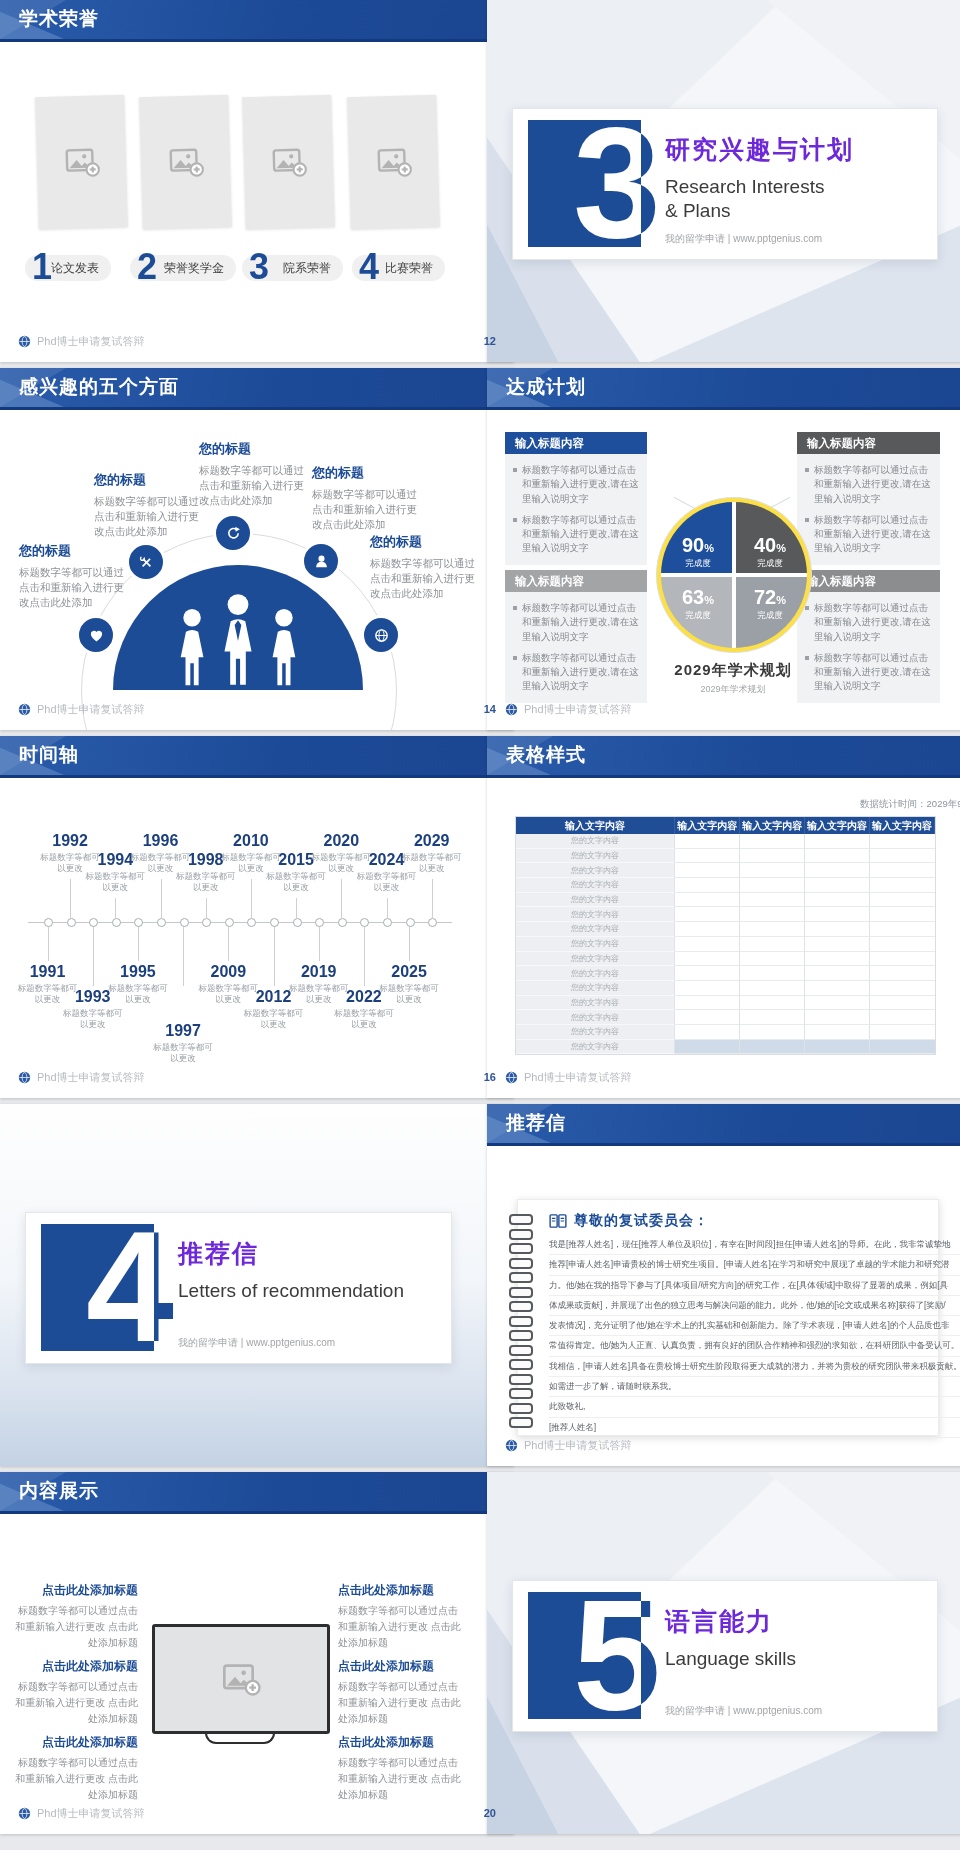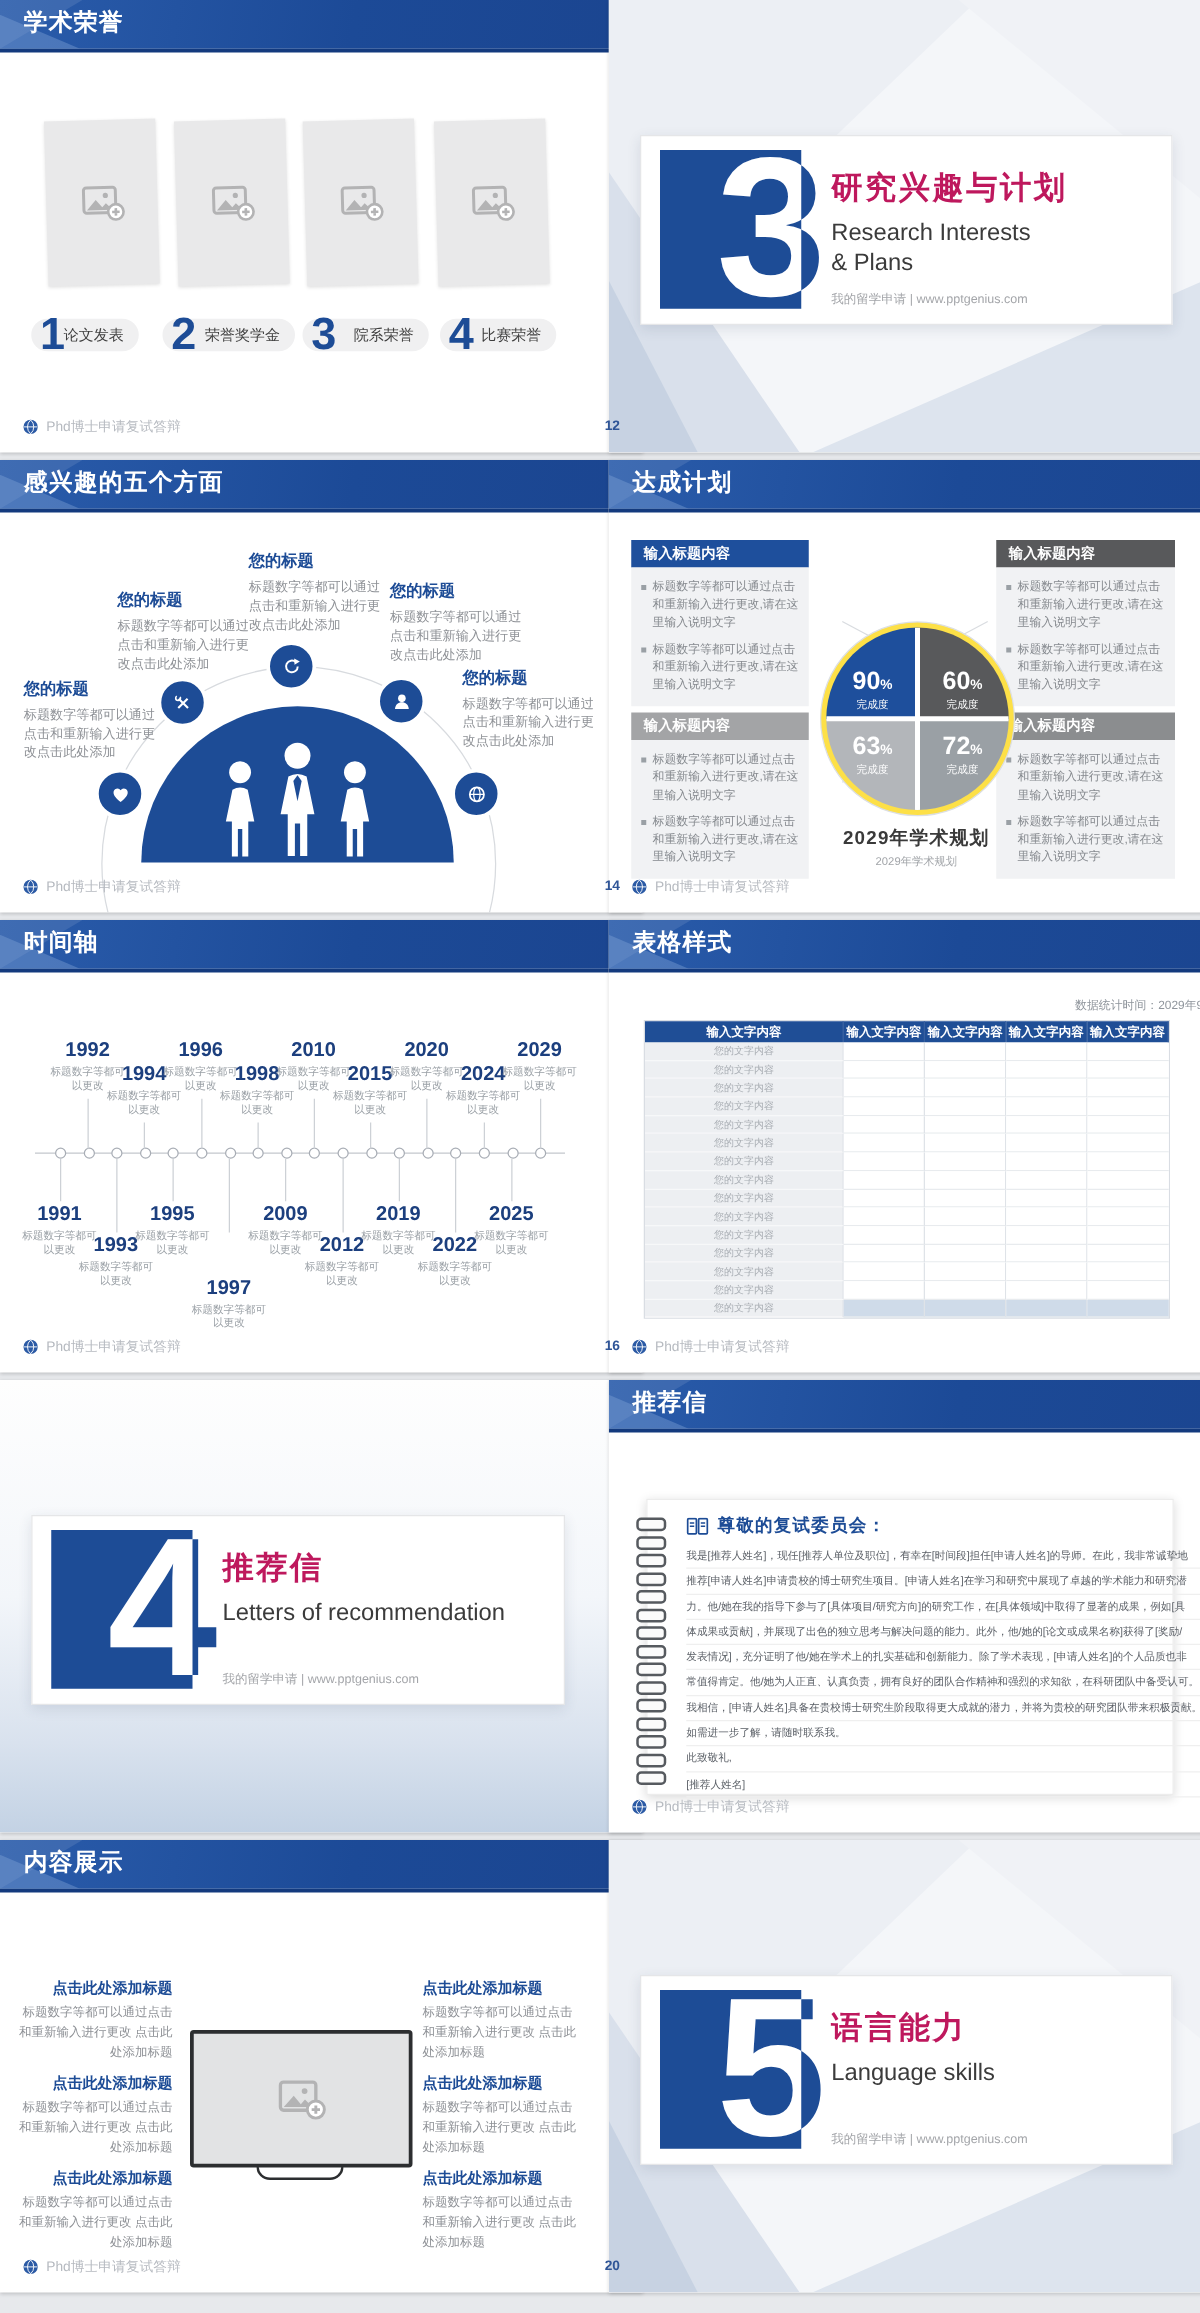--- a/index.html
+++ b/index.html
@@ -50,21 +50,21 @@
   .sh5{background:#f0f2f6;clip-path:polygon(55% 0,100% 0,100% 52%);}
   .sec-bg.grad{background:linear-gradient(180deg,#fefefe 0%,#f3f6fa 48%,#d9e2ee 80%,#c3d2e4 100%);}
   .seccard{position:absolute;left:25px;width:424px;top:108px;height:150px;background:#fff;
            border:1px solid #e5e6e8;box-shadow:0 3px 10px rgba(40,60,90,.12);}
   .numbox{position:absolute;left:15px;top:11px;width:113px;height:127px;background:#1d4c96;}
   .numbox .ng{position:absolute;left:45px;top:0;width:113px;height:127px;
               font-size:158px;line-height:124px;font-weight:bold;text-align:left;}
   .ng.w{color:#fff;}
   .ng.b{color:#1d4c96;clip-path:inset(-30px -90px -30px 68px);}
   .sectext{position:absolute;left:152px;top:24px;right:8px;}
-  .sec-title{font-size:25px;font-weight:bold;color:#be185d;letter-spacing:2px;}
+  .sec-title{font-size:25px;font-weight:bold;color:#6d28d9;letter-spacing:2px;}
   .sec-sub{font-size:19px;color:#3b3b3b;margin-top:9px;line-height:1.25;white-space:pre-line;}
   .sec-cap{position:absolute;left:152px;bottom:13px;font-size:10px;color:#a3a5a9;}
 
   
   .ring{position:absolute;left:81px;top:165px;width:314px;height:314px;border:1px solid #d8dbdf;
         border-radius:50%;z-index:1;}
   .semi{position:absolute;left:113px;top:197px;width:250px;height:125px;background:#1d4c96;
         border-radius:125px 125px 0 0;z-index:2;}
   .semi svg{position:absolute;left:50px;bottom:2px;width:150px;height:96px;}
   .badge{position:absolute;width:34px;height:34px;border-radius:50%;background:#1d4c96;
@@ -415,21 +415,21 @@
       </div>
     <div class="pie-wrap">
       <div class="pie" id="pie">
         <div class="bar-v"></div>
           <div class="bar-h"></div>
       <div class="qlab q0">
             <div><span class="qv">90</span><span class="qu">%</span></div>
             <div class="ql">完成度</div>
           </div>
           <div class="qlab q1">
-            <div><span class="qv">60</span><span class="qu">%</span></div>
+            <div><span class="qv">40</span><span class="qu">%</span></div>
             <div class="ql">完成度</div>
           </div>
           <div class="qlab q2">
             <div><span class="qv">63</span><span class="qu">%</span></div>
             <div class="ql">完成度</div>
           </div>
           <div class="qlab q3">
             <div><span class="qv">72</span><span class="qu">%</span></div>
             <div class="ql">完成度</div>
           </div>

